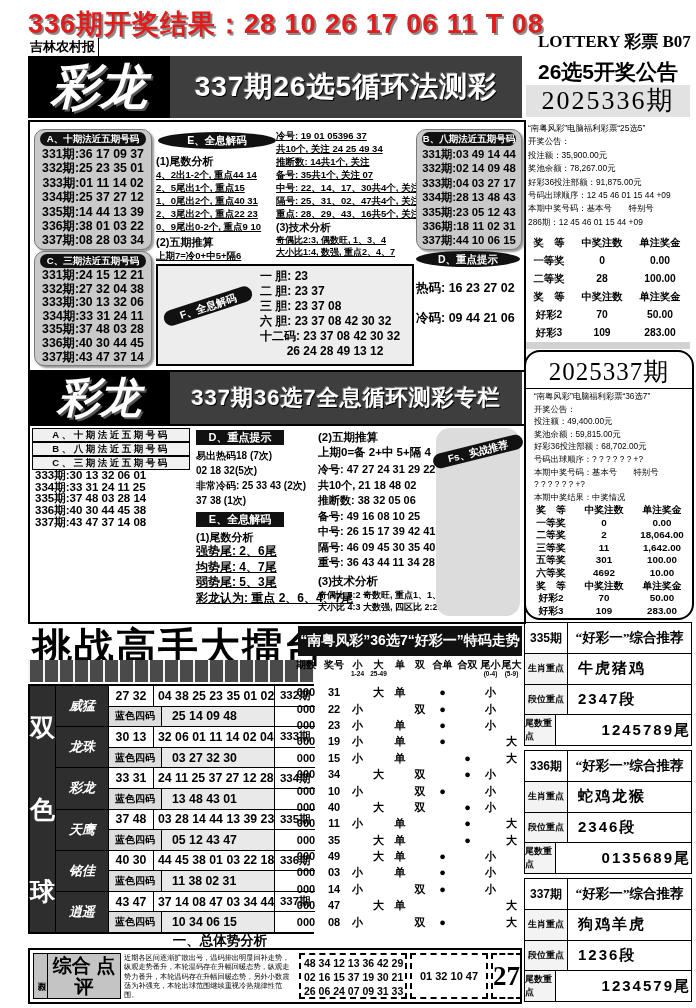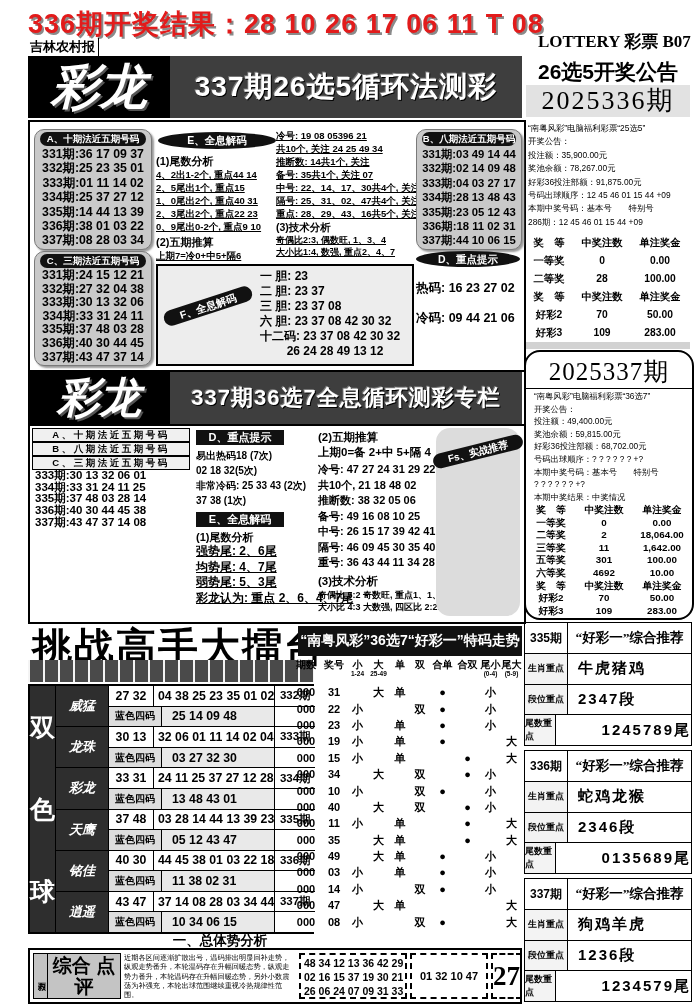--- a/index.html
+++ b/index.html
@@ -176,21 +176,21 @@
         <div class="sline">2、5尾出1个, 重点15</div>
         <div class="sline">1、0尾出2个, 重点40 31</div>
         <div class="sline">2、3尾出2个, 重点22 23</div>
         <div class="sline">0、9尾出0-2个, 重点9 10</div>
       </div>
     <div class="abs h11" style="left:126px;top:113px;">(2)五期推算</div>
     <div class="abs sline" style="left:126px;top:127px;">上期7=冷0+中5+隔6</div>
 
     <div class="abs" style="left:246px;top:7px;">
 
-    <div class="sline">冷号: 19 08 05396 21</div>
+    <div class="sline">冷号: 19 01 05396 37</div>
         <div class="sline">共10个, 关注 24 25 49 34</div>
         <div class="sline">推断数: 14共1个, 关注</div>
         <div class="sline">备号: 35共1个, 关注 07</div>
         <div class="sline">中号: 22、14、17、30共4个, 关注 38 02</div>
         <div class="sline">隔号: 25、31、02、47共4个, 关注 15 08</div>
         <div class="sline">重点: 28、29、43、16共5个, 关注:</div>
       </div>
     <div class="abs h11" style="left:246px;top:99px;font-size:10.5px;">(3)技术分析</div>
     <div class="abs" style="left:246px;top:112px;">
 
@@ -435,21 +435,21 @@
               <span class="per"></span>
             </div>
           </div>
         </div>
 
         <div class="group">
           <div class="gname">逍遥</div>
           <div class="gright">
             <div class="r1">
               <span class="front">43 47</span>
-              <span class="nums">37 14 08 28 03 34 44</span>
+              <span class="nums">37 14 08 47 03 34 44</span>
               <span class="per">337期</span>
             </div>
             <div class="r2">
               <span class="bl">蓝色四码</span>
               <span class="bnums">10 34 06 15</span>
               <span class="per"></span>
             </div>
           </div>
         </div>
       </div>

